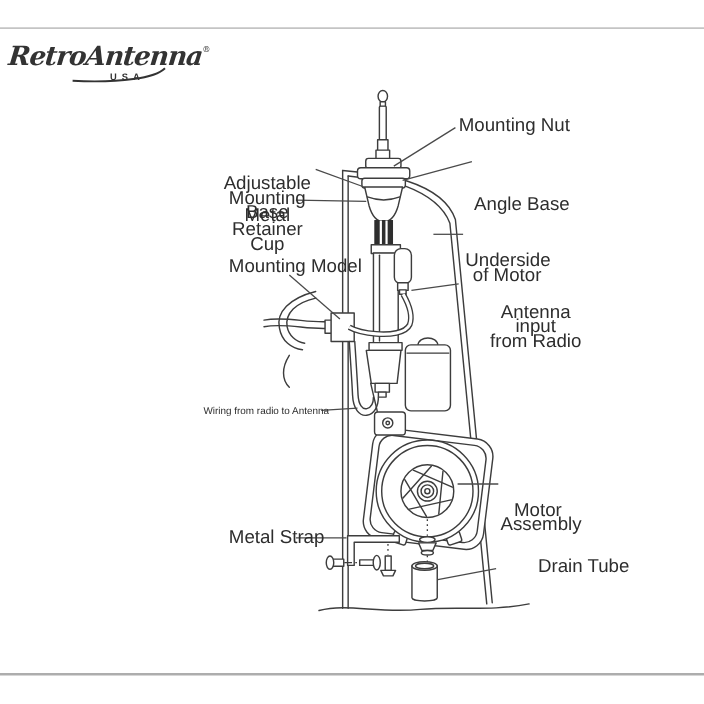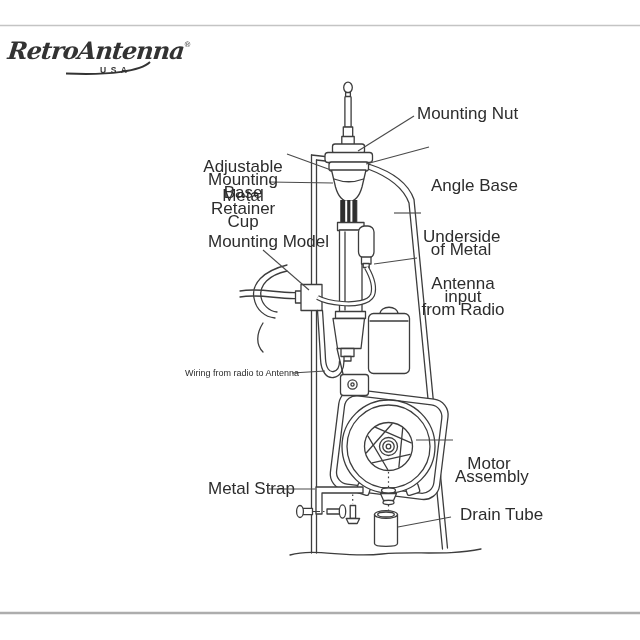--- a/index.html
+++ b/index.html
@@ -208,23 +208,23 @@
   </svg>
 
   <div class="lbl" style="left:417px;top:107px;">Mounting Nut</div>
   <div class="lbl" style="left:431px;top:139px;margin-top:40px;">Angle Base</div>
   <div class="lbl ctr" style="left:197px;top:130px;width:92px;">Adjustable
 Mounting Base</div>
   <div class="lbl ctr" style="left:211px;top:159px;width:64px;">Metal
 Retainer
 Cup</div>
   <div class="lbl ctr" style="left:423px;top:200px;width:76px;">Underside
-of Metal</div>
+of Motor</div>
   <div class="lbl" style="left:208px;top:235px;">Mounting Model</div>
-  <div class="lbl ctr" style="left:419px;top:247px;width:88px;">Antenna input
+  <div class="lbl ctr" style="left:419px;top:247px;width:88px;padding-left:24px;">Antenna input
 from Radio</div>
   <div class="lbl small" style="left:185px;top:368px;">Wiring from radio to Antenna</div>
   <div class="lbl ctr" style="left:455px;top:427px;width:68px;">Motor
 Assembly</div>
   <div class="lbl" style="left:208px;top:482px;">Metal Strap</div>
-  <div class="lbl" style="left:448px;top:508px;padding-left:12px;">Drain Tube</div>
+  <div class="lbl" style="left:477px;top:508px;padding-left:12px;">Drain Tube</div>
 
 </div>
 
 </body></html>

